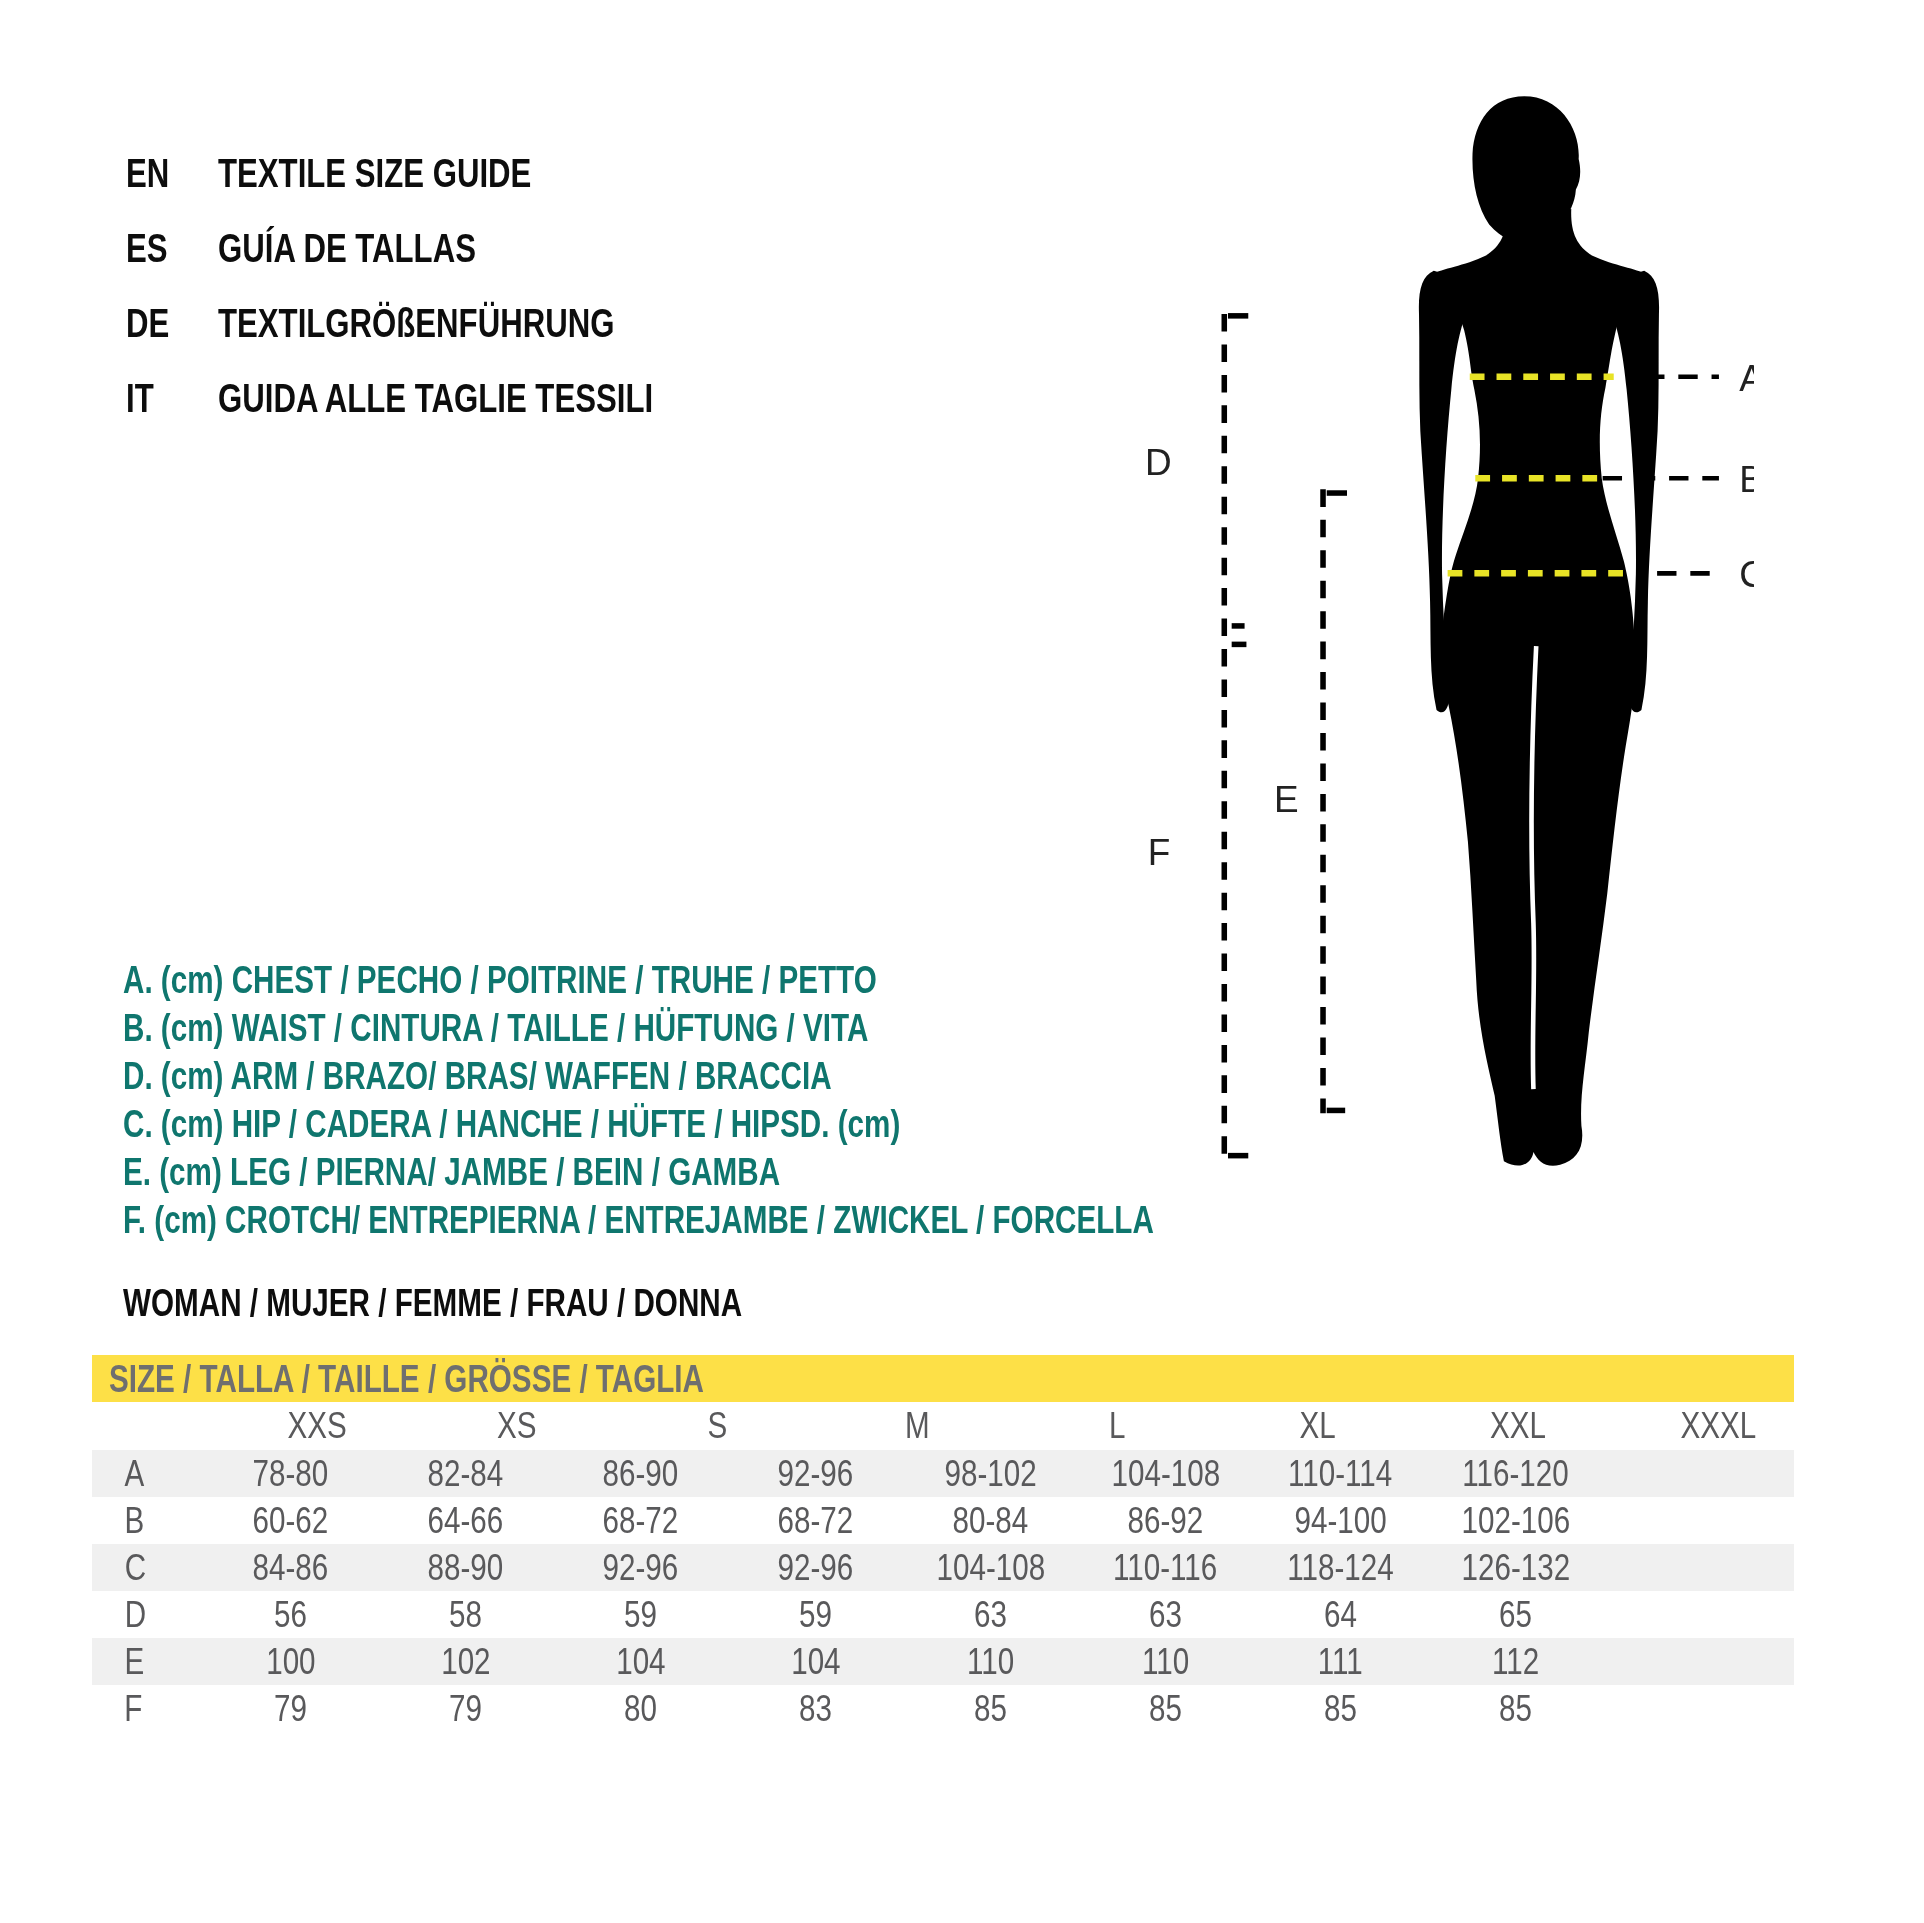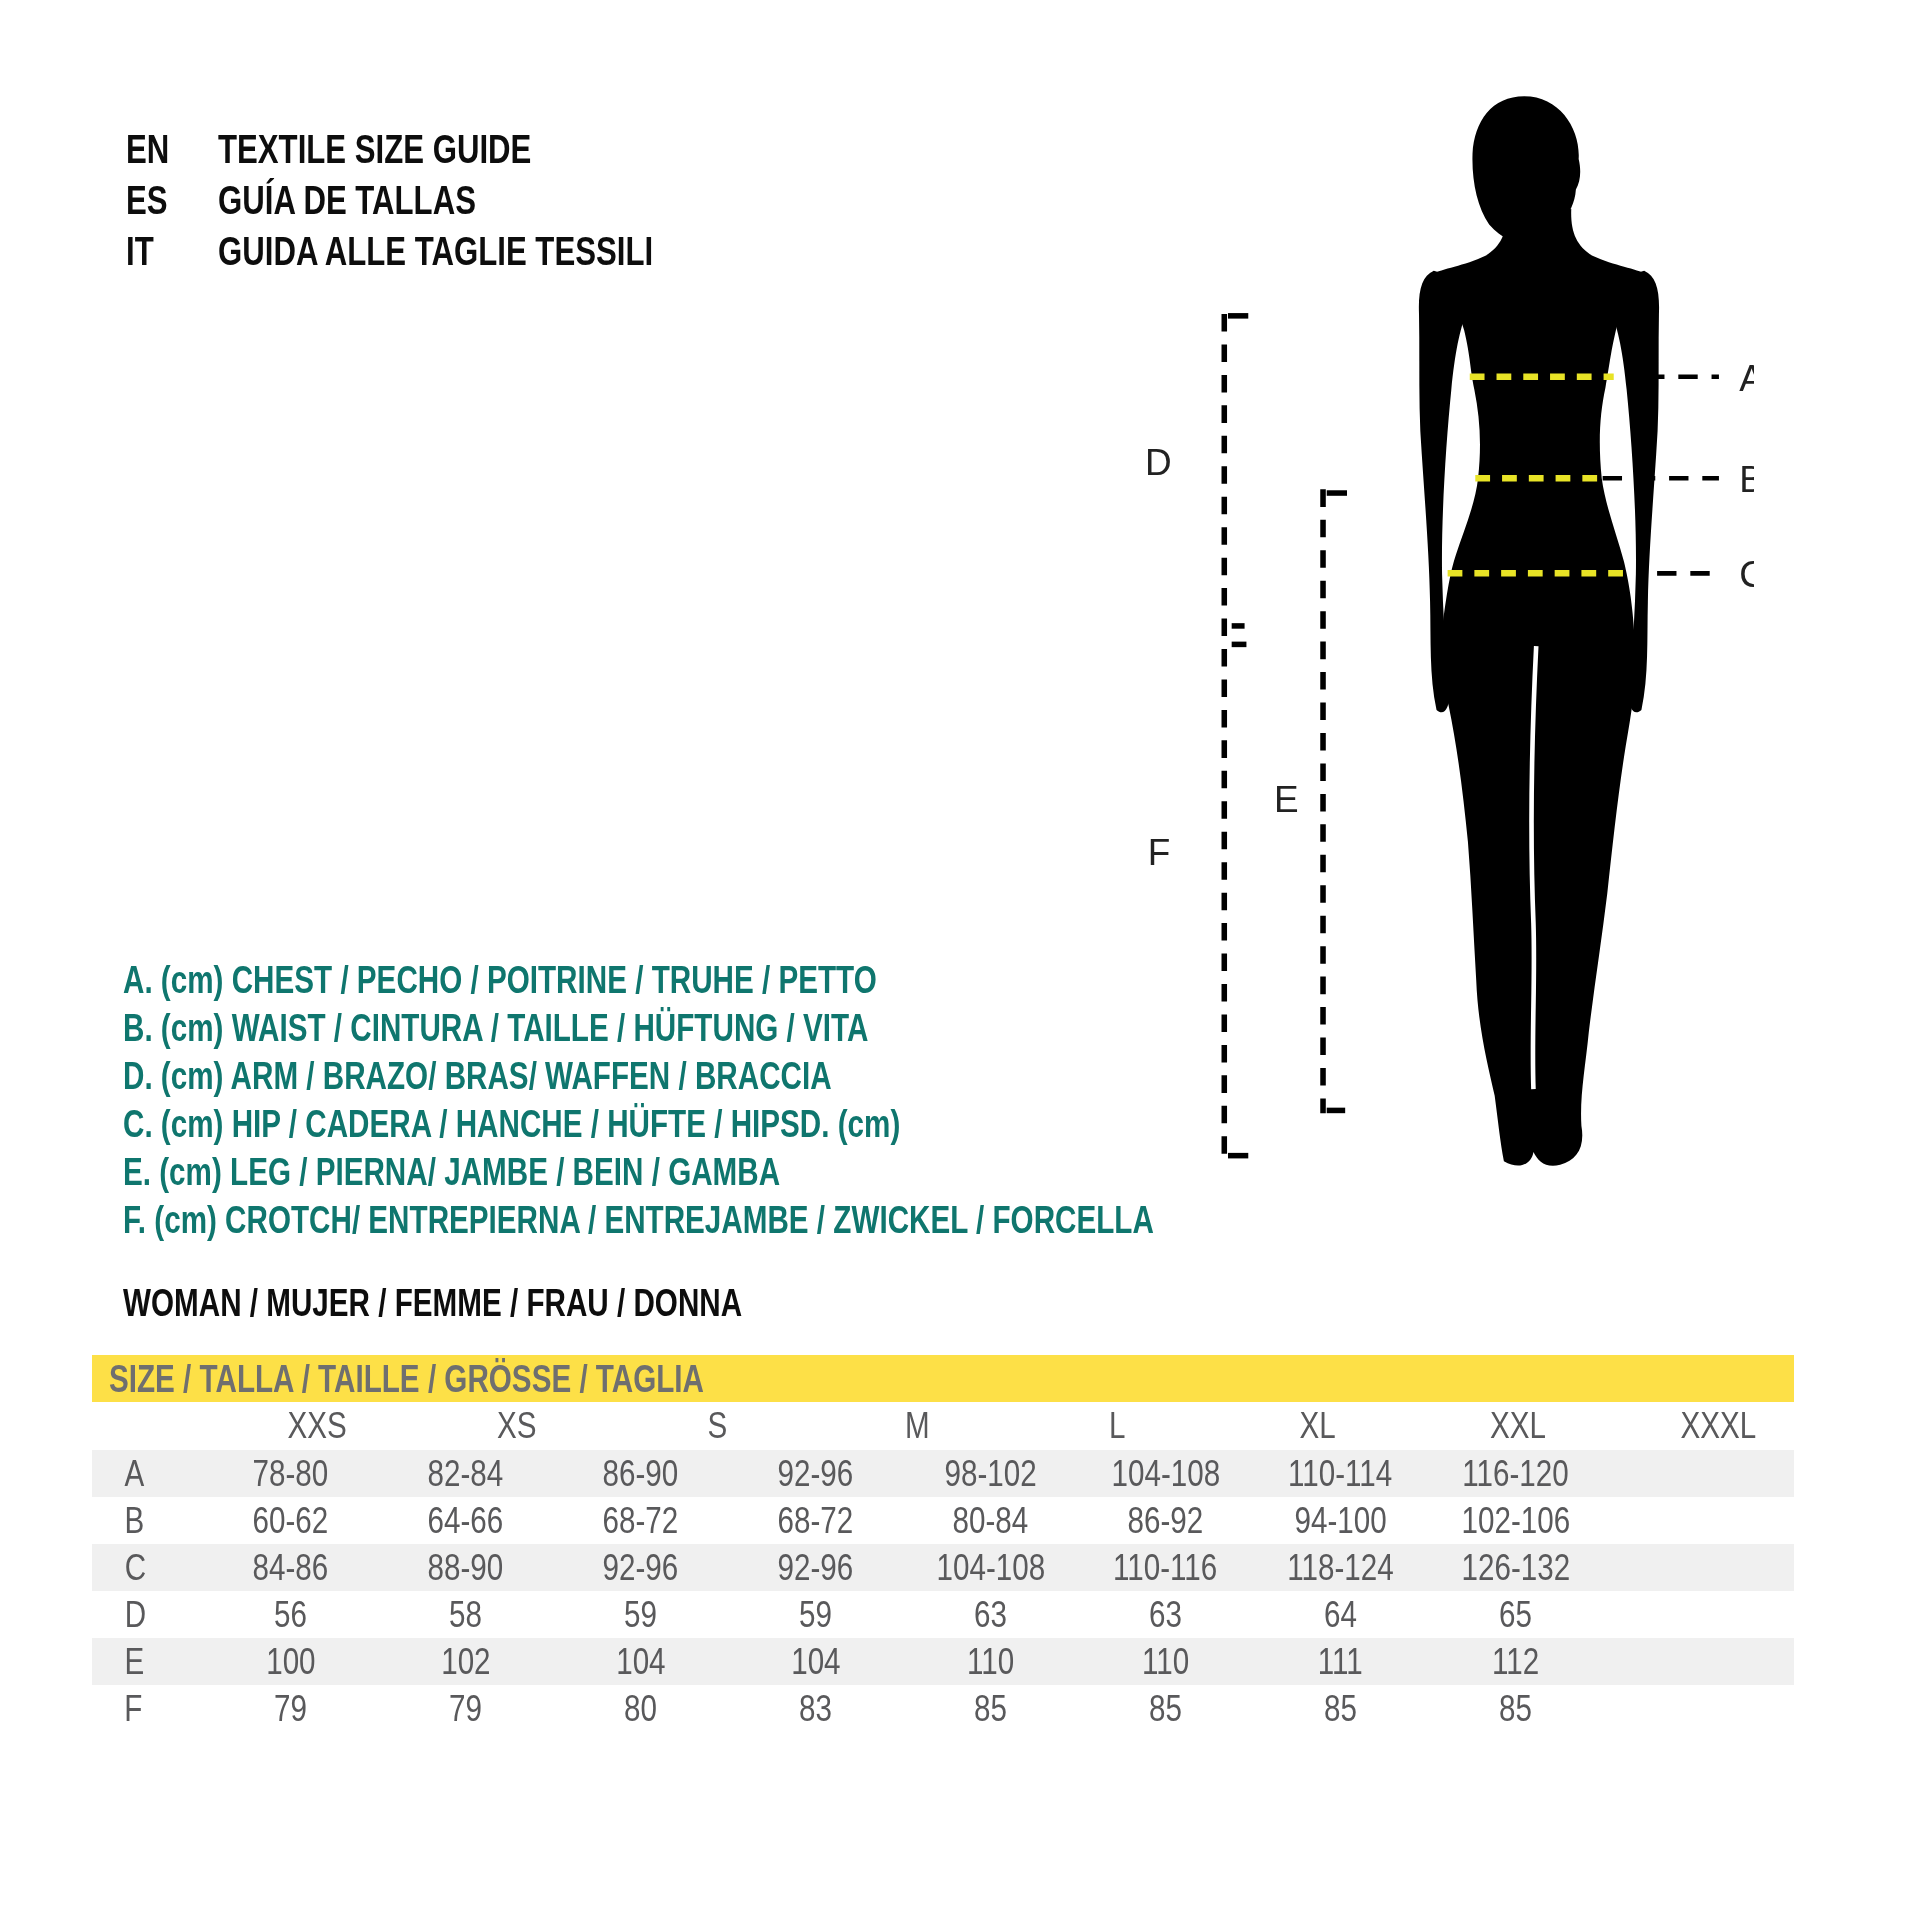--- a/index.html
+++ b/index.html
@@ -5,21 +5,21 @@
   html,body{margin:0;padding:0;}
   body{
     width:1924px;height:1923px;position:relative;background:#ffffff;
     font-family:"Liberation Sans",sans-serif;overflow:hidden;
   }
   .cnd{display:inline-block;transform:scaleX(.76);transform-origin:0 50%;white-space:nowrap;}
   .cndc{display:inline-block;transform:scaleX(.8);transform-origin:50% 50%;white-space:nowrap;}
 
   
   #langs{position:absolute;left:126px;top:124px;font-size:41px;font-weight:bold;color:#0d0d0d;}
-  .lrow{display:flex;height:51px;align-items:center;}
+  .lrow{display:flex;height:51px;align-items:center;margin-top:24px;}
   .lcode{width:92px;}
 
   
   #figure{position:absolute;left:1108px;top:74px;}
 
   
   #legend{position:absolute;left:123px;top:956px;font-size:39px;font-weight:bold;color:#0f766e;}
   .legrow{height:48px;display:flex;align-items:center;}
 
   
@@ -38,20 +38,24 @@
 <body>
 
 <div id="langs">
   <div class="lrow">
     <span class="lcode"><span class="cnd">EN</span></span>
     <span><span class="cnd">TEXTILE SIZE GUIDE</span></span>
   </div>
   <div class="lrow">
     <span class="lcode"><span class="cnd">ES</span></span>
     <span><span class="cnd">GUÍA DE TALLAS</span></span>
+  </div>
+  <div class="lrow">
+    <span class="lcode"><span class="cnd">DE</span></span>
+    <span><span class="cnd">TEXTILGRÖßENFÜHRUNG</span></span>
   </div>
   <div class="lrow">
     <span class="lcode"><span class="cnd">IT</span></span>
     <span><span class="cnd">GUIDA ALLE TAGLIE TESSILI</span></span>
   </div>
 </div>
 
 <svg id="figure" width="646" height="1126" viewBox="1200 80 700 1220" xmlns="http://www.w3.org/2000/svg">
 
   <path fill="#000" d="M 1651 104 C 1616 104 1597 131 1595 166 C 1594 196 1600 224 1613 243

